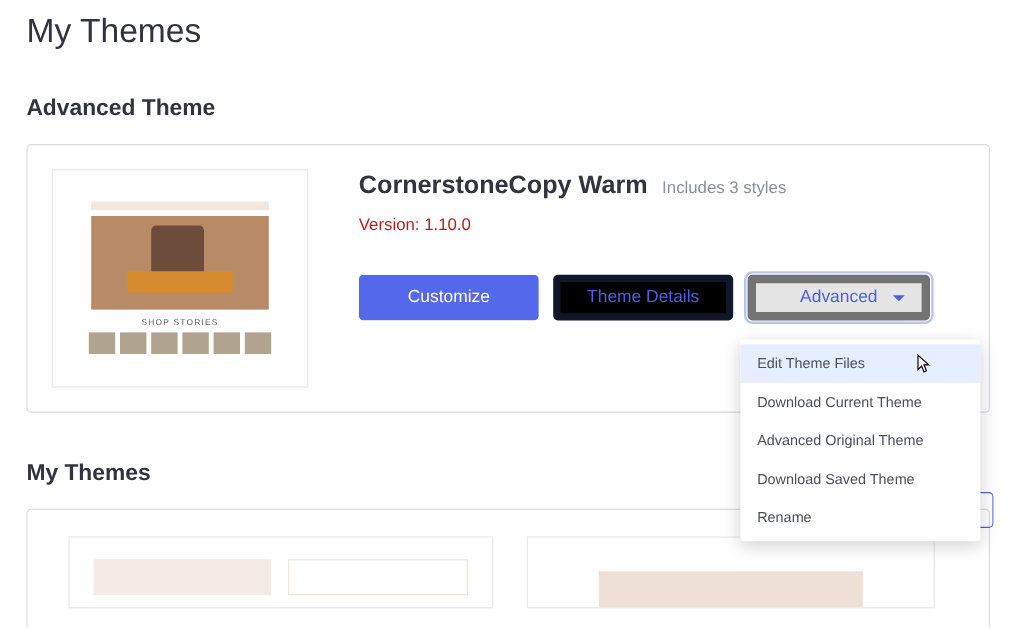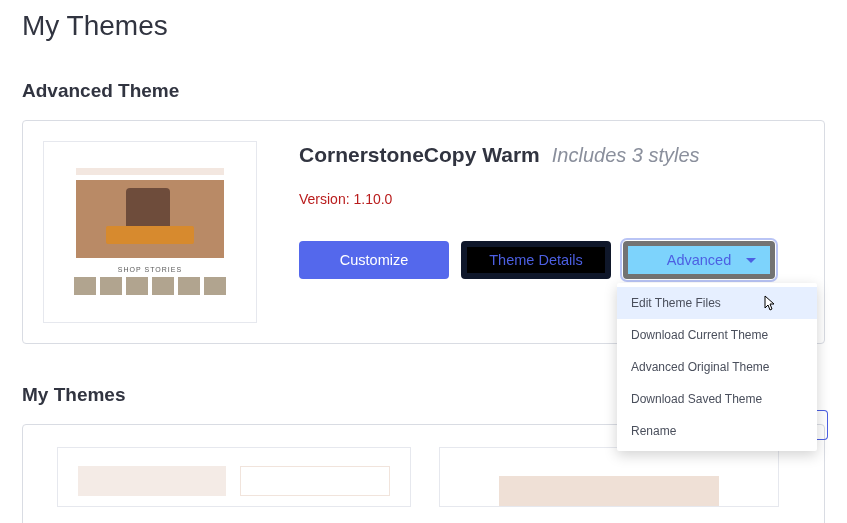--- a/index.html
+++ b/index.html
@@ -93,32 +93,31 @@
   }
   .thumb-sq {
     width:22px; height:18px;
     background:#b1a48f;
   }
   .theme-meta { flex: 1; }
   .theme-name-row {
     display:flex;
     align-items: baseline;
     gap: 12px;
-    margin-bottom: 24px;
+    margin-bottom: 12px;
     margin-top: 2px;
   }
   .theme-name {
     font-size: 21px;
     font-weight: 600;
     color: #313440;
   }
   .theme-styles {
-    font-size: 20px;
+    font-size: 14px;
     color: #8a8f9c;
-    font-style: italic;
   }
   .theme-version {
     font-size: 14px;
     color: #b91c1c;
     margin-bottom: 34px;
   }
   .btn-row {
     display:flex;
     gap: 12px;
   }
@@ -139,23 +138,23 @@
     color: #fff;
     width: 150px;
   }
   .btn-outline {
     background: #000000;
     color: #4c5fe2;
     border: 6px solid #0f172a;
     width: 150px;
   }
   .btn-advanced {
-    background: #7dd3fc;
+    background: #e5e5e5;
     color: #4c5fe2;
-    border: 5px solid #737373;
+    border: 7px solid #737373;
     width: 152px;
     position: relative;
     justify-content: center;
     gap: 18px;
     outline: 2px solid #b9c4f5;
     outline-offset: 1px;
   }
   .caret {
     width: 0; height: 0;
     border-left: 5px solid transparent;

